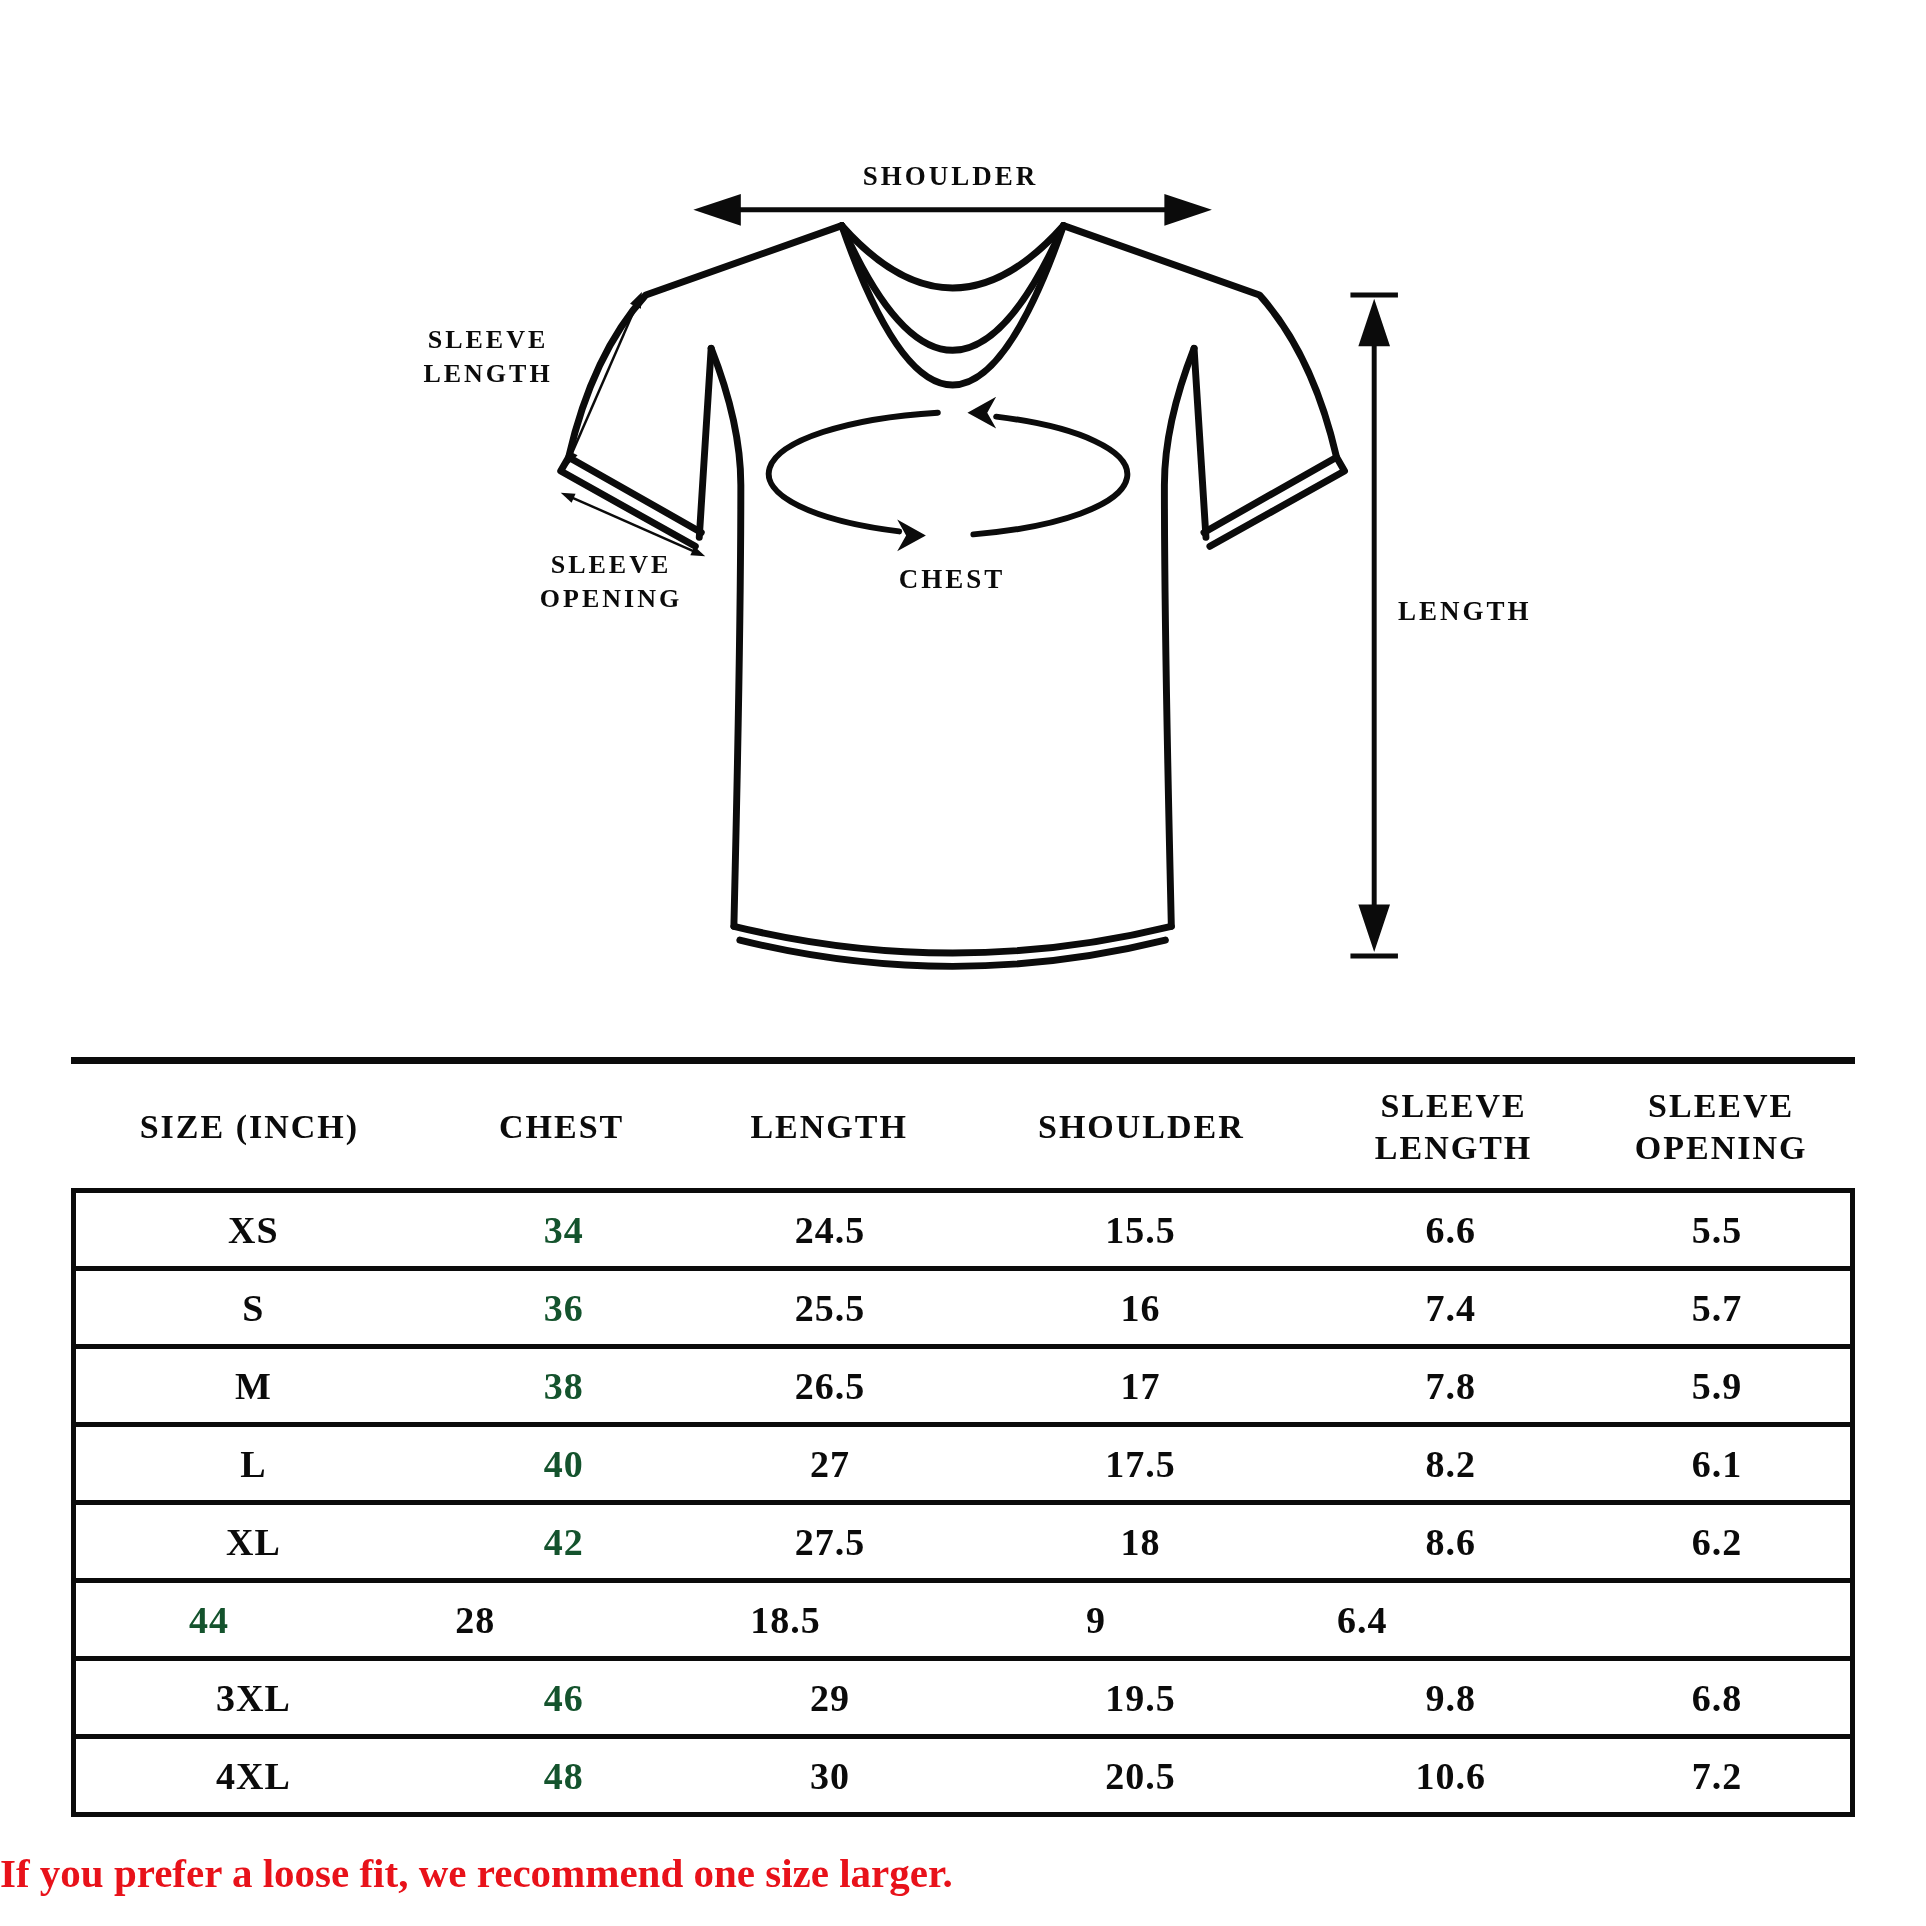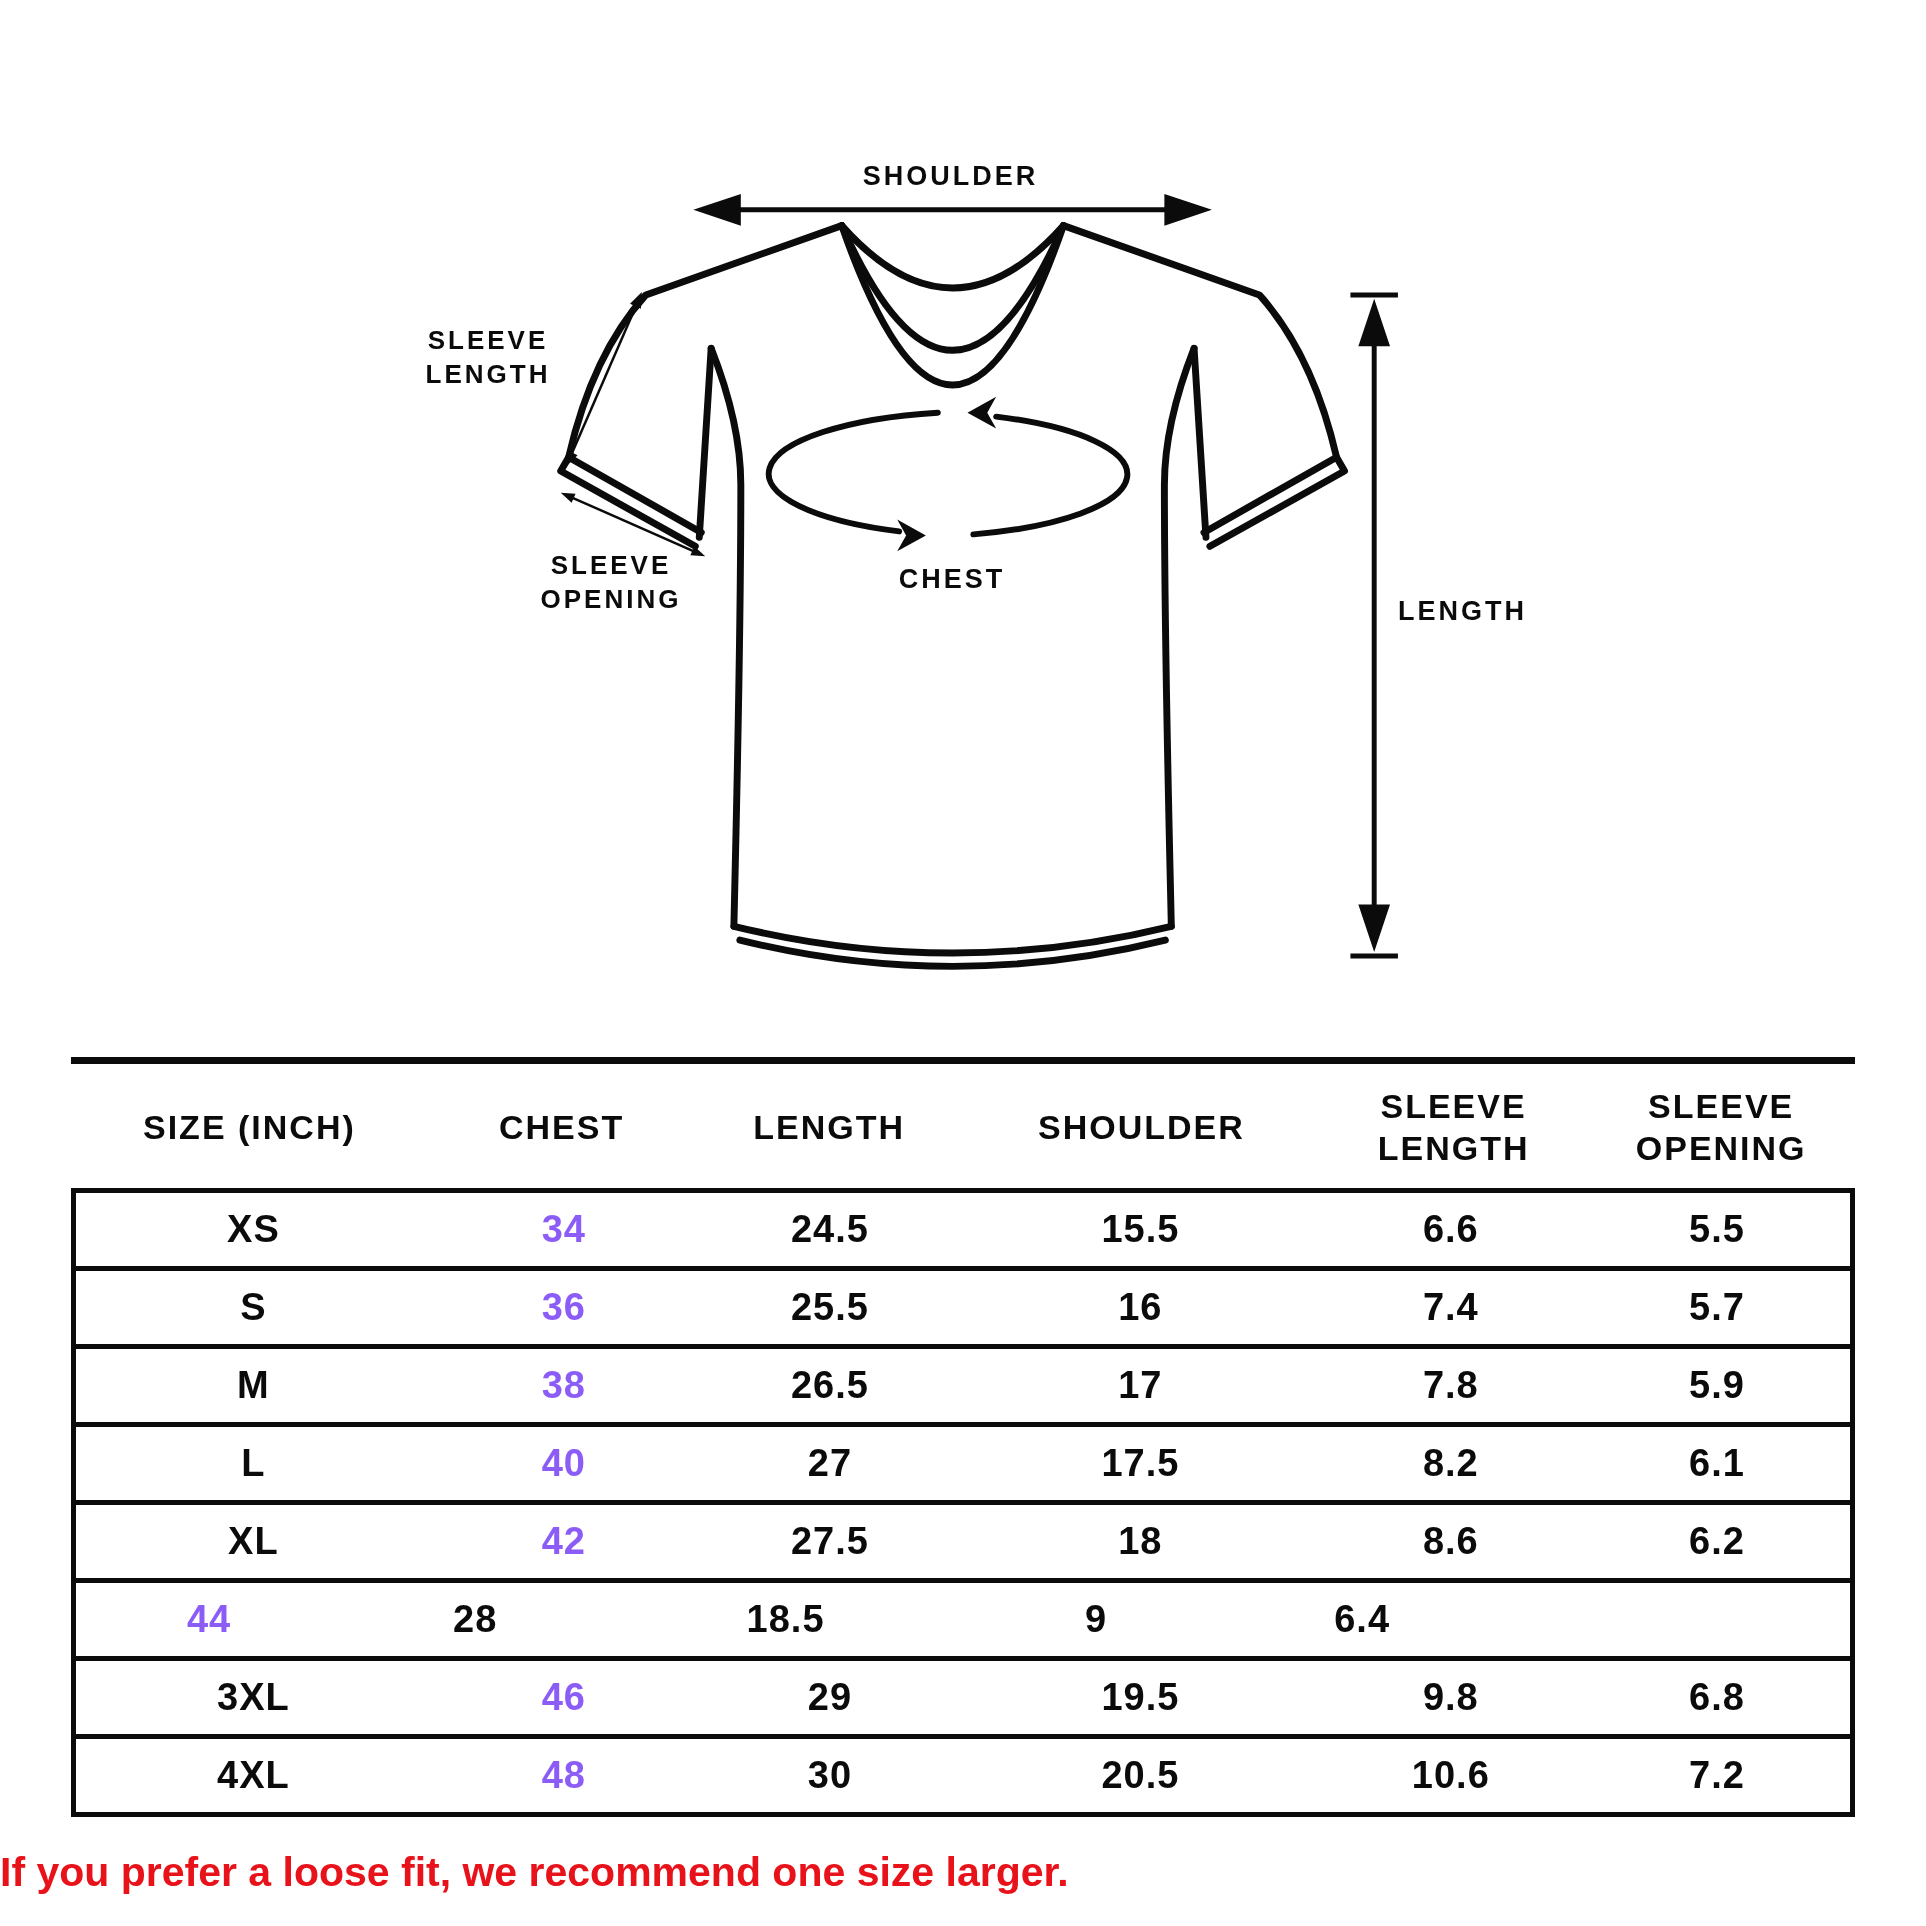--- a/index.html
+++ b/index.html
@@ -1,18 +1,18 @@
 <!DOCTYPE html>
 <html><head>
 <meta charset="utf-8">
 <style>
   html,body{margin:0;padding:0;background:#ffffff;}
   .page{
     position:relative;width:1927px;height:1927px;background:#ffffff;
-    font-family:Liberation Sans, sans-serif;color:#0b0b0b;overflow:hidden;
+    font-family:Liberation Serif, serif;color:#0b0b0b;overflow:hidden;
   }
   
   .diagram-svg{position:absolute;left:0;top:0;}
   .dlabel{
     position:absolute;font-weight:700;letter-spacing:3px;
     white-space:pre-line;text-align:center;color:#0b0b0b;
   }
   .lbl-shoulder{left:777px;top:161px;width:347px;font-size:27px;}
   .lbl-sleeve-length{left:394px;top:323px;width:188px;font-size:26px;line-height:34px;}
   .lbl-sleeve-opening{left:517px;top:548px;width:188px;font-size:26px;line-height:34px;}
@@ -31,21 +31,21 @@
   .tbody{
     position:absolute;left:71px;top:1188px;width:1784px;
     border:5px solid #0b0b0b;box-sizing:border-box;
   }
   .trow{display:flex;align-items:center;height:73px;border-top:5px solid #0b0b0b;}
   .trow:first-child{border-top:none;}
   .tcell{
     font-weight:700;font-size:38px;letter-spacing:1px;text-align:center;color:#0b0b0b;
   }
   .c0{width:20%;} .c1{width:15%;} .c2{width:15%;} .c3{width:20%;} .c4{width:15%;} .c5{width:15%;}
-  .chest-val{color:#8b5cf6;}
+  .chest-val{color:#14532d;}
   .note{
     position:absolute;left:0;top:1849px;width:100%;text-align:left;
     font-weight:700;font-size:41px;color:#E8121A;letter-spacing:0px;
   }
 </style>
 </head>
 <body>
 
 <div class="page">
 

